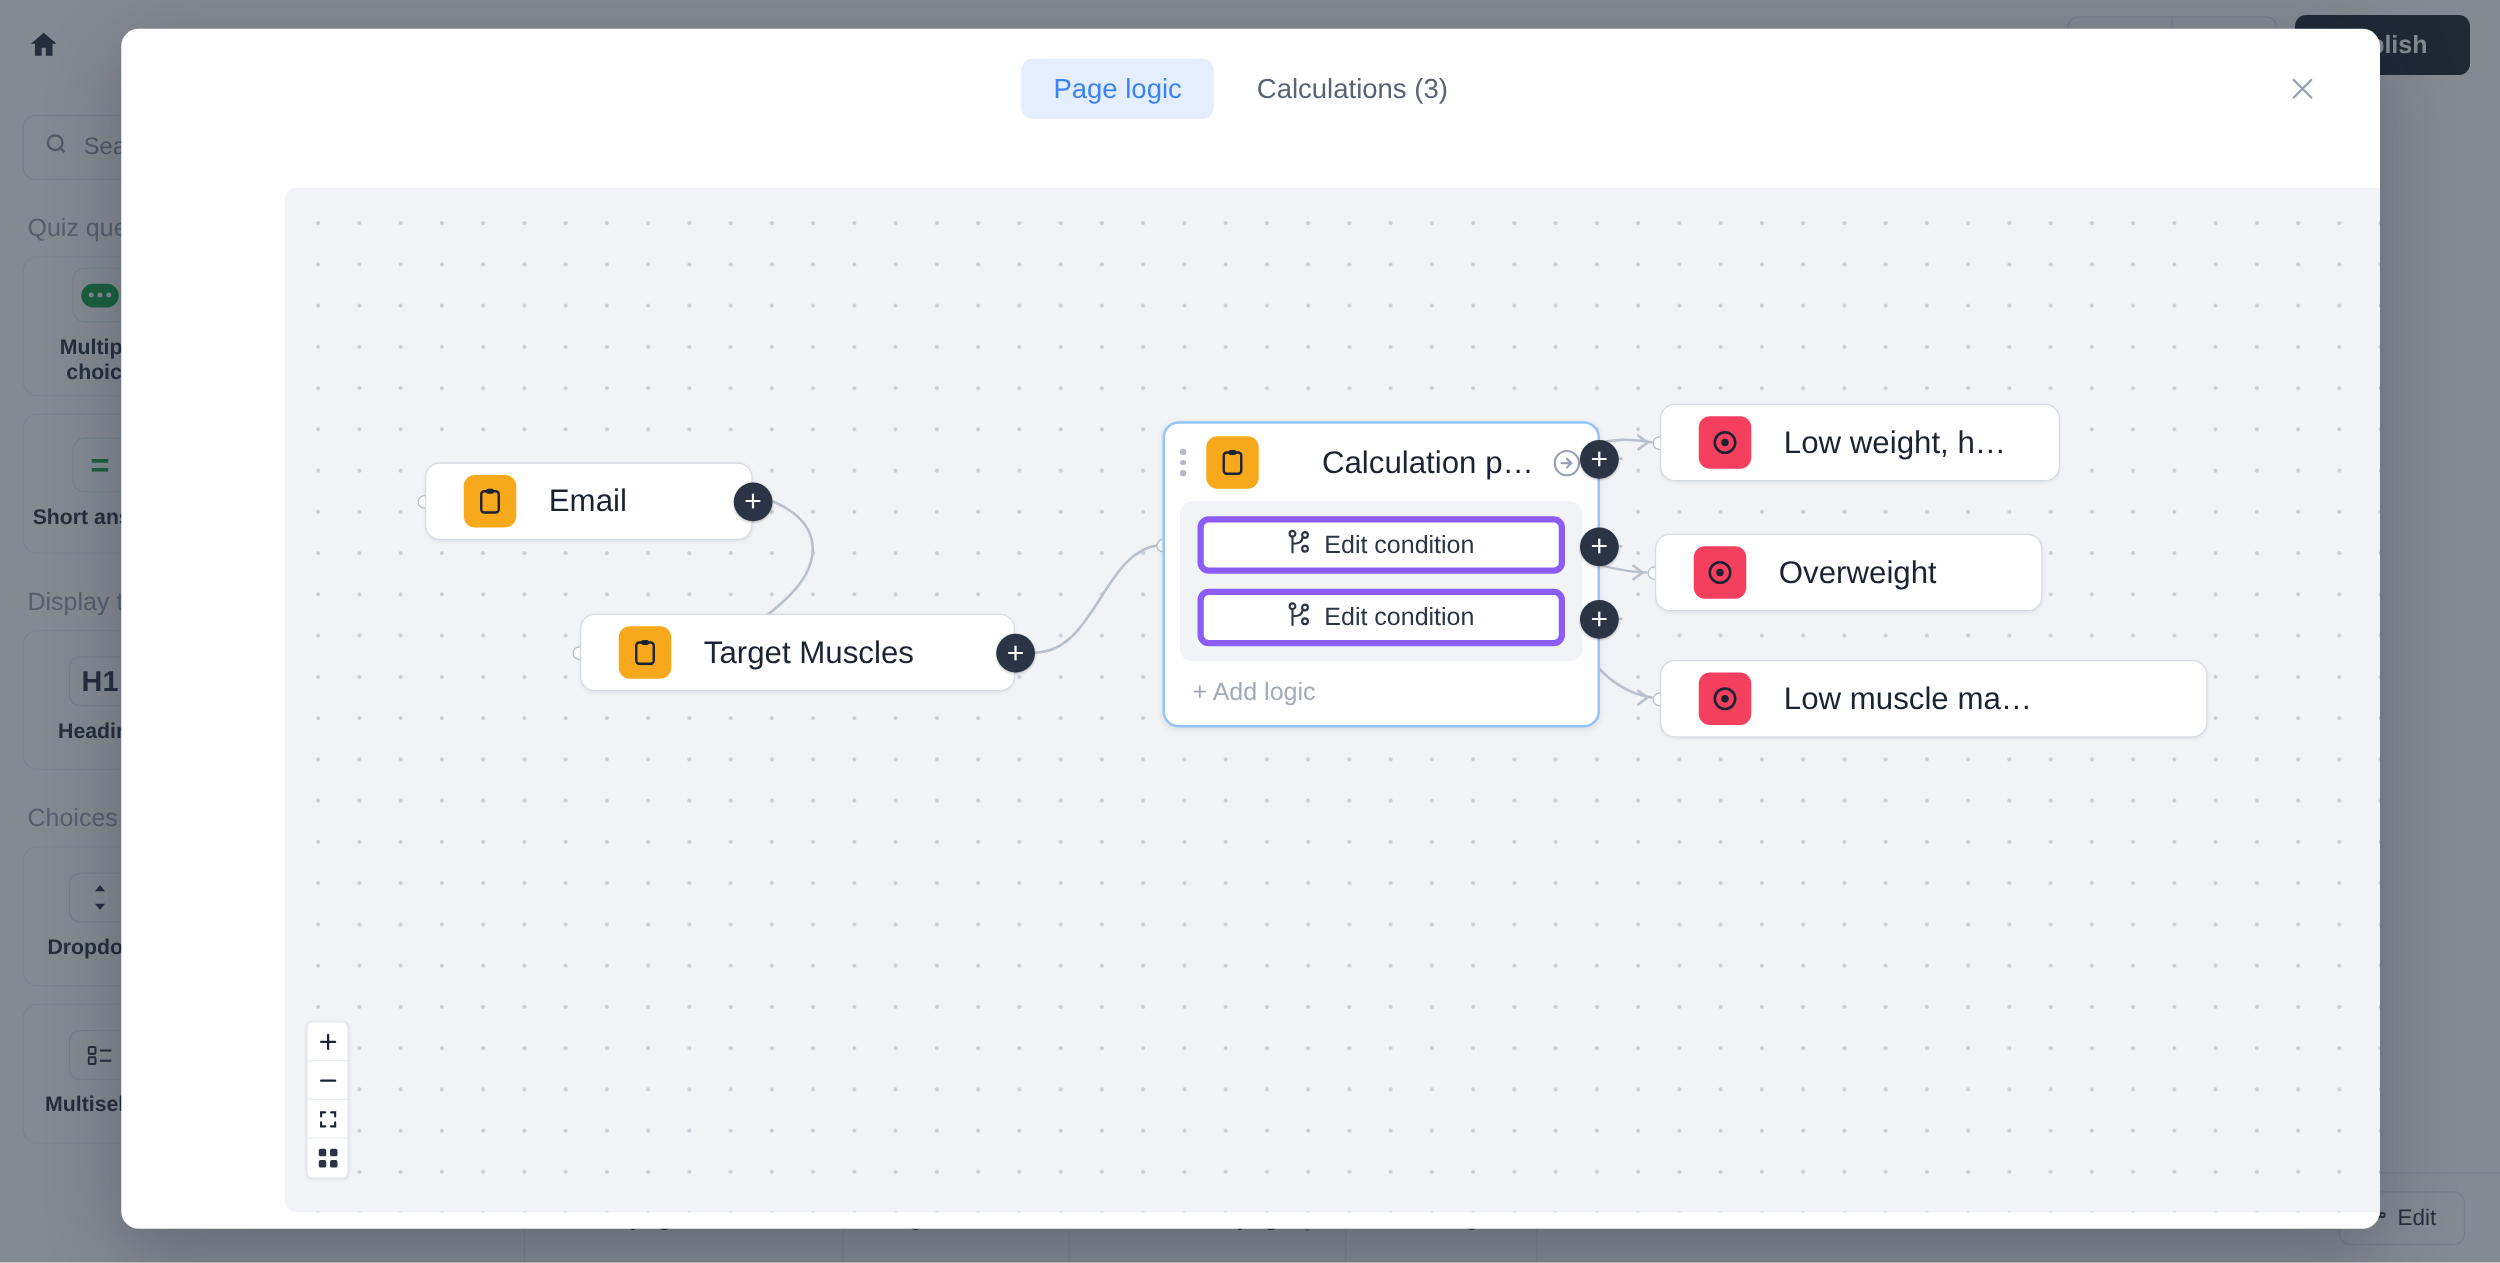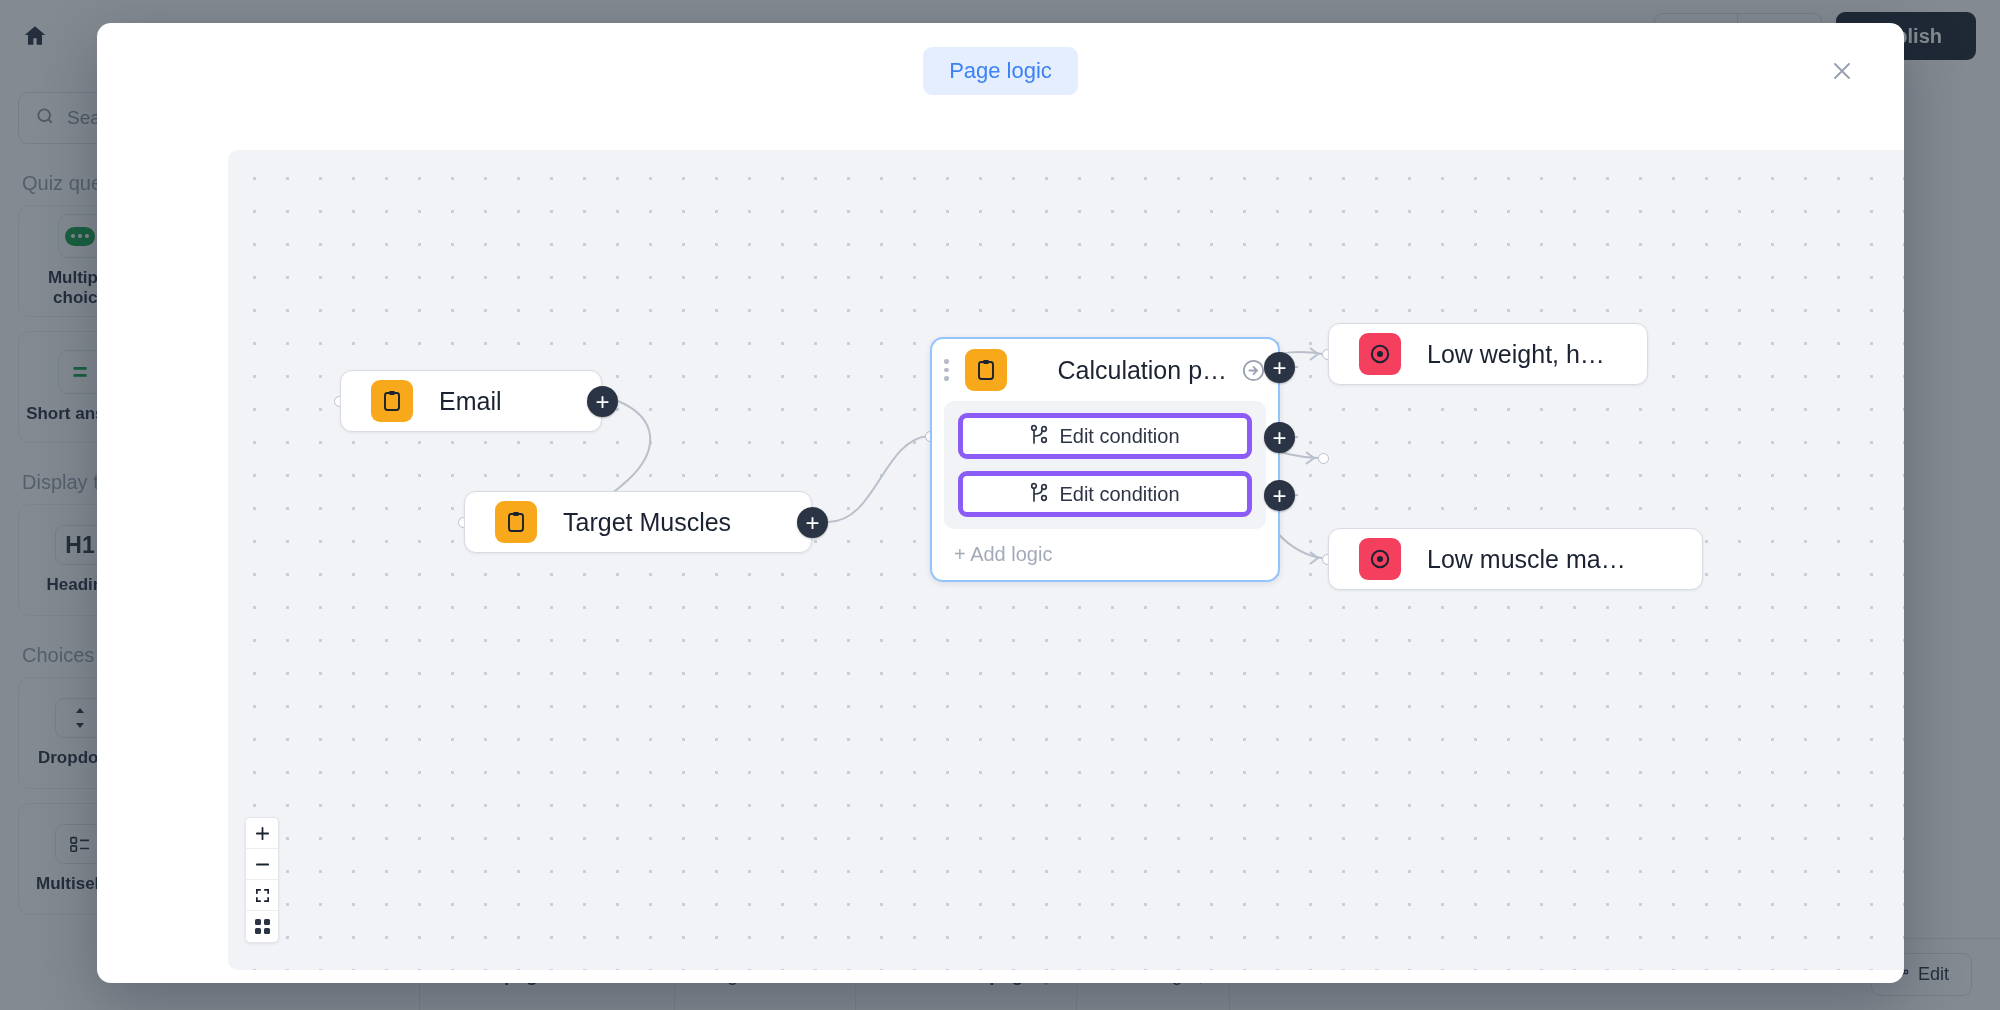--- a/index.html
+++ b/index.html
@@ -165,21 +165,21 @@
   
   #node-target {
     left: 236px; top: 341px; width: 348px; height: 62px;
     padding: 0 0 0 30px; gap: 26px;
   }
 
   
   .node-out { padding: 0 0 0 30px; gap: 26px; height: 62px; }
   #node-out-1 { left: 1100px; top: 173px; width: 320px; }
   #node-out-2 { left: 1096px; top: 277px; width: 310px; }
-  #node-out-3 { left: 1100px; top: 378px; width: 375px; }
+  #node-out-3 { left: 1100px; top: 378px; width: 438px; }
 
   
   #node-calc {
     position: absolute; left: 702px; top: 187px; width: 350px;
     background: #ffffff; border: 2px solid #93c5fd; border-radius: 13px;
     box-shadow: 0 2px 6px rgba(16,24,40,0.09);
     padding: 0 0 14px 0;
   }
   .calc-head {
     height: 62px; display: flex; align-items: center; gap: 14px; padding: 0 12px 0 10px;
@@ -366,20 +366,21 @@
     </div>
   </div>
 
   <div class="dimmer"></div>
 </div>
 
 <div class="modal">
 
   <div class="modal-header">
     <div class="tab active">Page logic</div>
+    <div class="tab">Calculations (3)</div>
     <div class="modal-close">
       <svg width="24" height="24" viewBox="0 0 24 24" fill="none" stroke="currentColor" stroke-width="1.9" stroke-linecap="round">
           <path d="M5 5l14 14M19 5L5 19"></path>
         </svg>
     </div>
   </div>
 
   <div class="canvas">
 
     <svg class="edges" viewBox="0 0 1741 820" preserveAspectRatio="none">
@@ -494,20 +495,29 @@
     <div class="node node-out" id="node-out-1">
       <div class="node-ic ic-red">
         <svg width="24" height="24" viewBox="0 0 24 24" fill="none" stroke="#1b2232" stroke-width="2">
             <circle cx="12" cy="12" r="8.2"></circle>
             <circle cx="12" cy="12" r="3" fill="#1b2232" stroke="none"></circle>
           </svg>
       </div>
       <div class="node-label">Low weight, h…</div>
     </div>
 
+    <div class="node node-out" id="node-out-2">
+      <div class="node-ic ic-red">
+        <svg width="24" height="24" viewBox="0 0 24 24" fill="none" stroke="#1b2232" stroke-width="2">
+            <circle cx="12" cy="12" r="8.2"></circle>
+            <circle cx="12" cy="12" r="3" fill="#1b2232" stroke="none"></circle>
+          </svg>
+      </div>
+      <div class="node-label">Overweight</div>
+    </div>
 
     <div class="node node-out" id="node-out-3">
       <div class="node-ic ic-red">
         <svg width="24" height="24" viewBox="0 0 24 24" fill="none" stroke="#1b2232" stroke-width="2">
             <circle cx="12" cy="12" r="8.2"></circle>
             <circle cx="12" cy="12" r="3" fill="#1b2232" stroke="none"></circle>
           </svg>
       </div>
       <div class="node-label">Low muscle ma…</div>
     </div>

